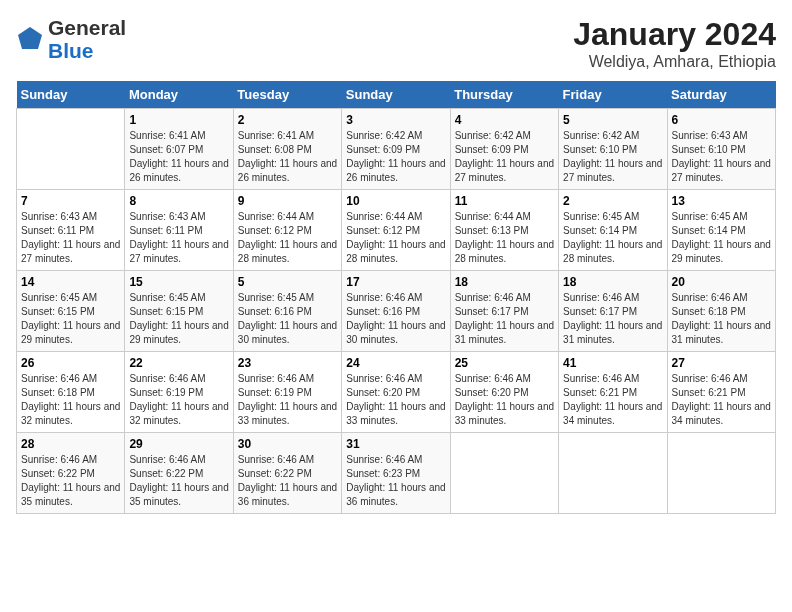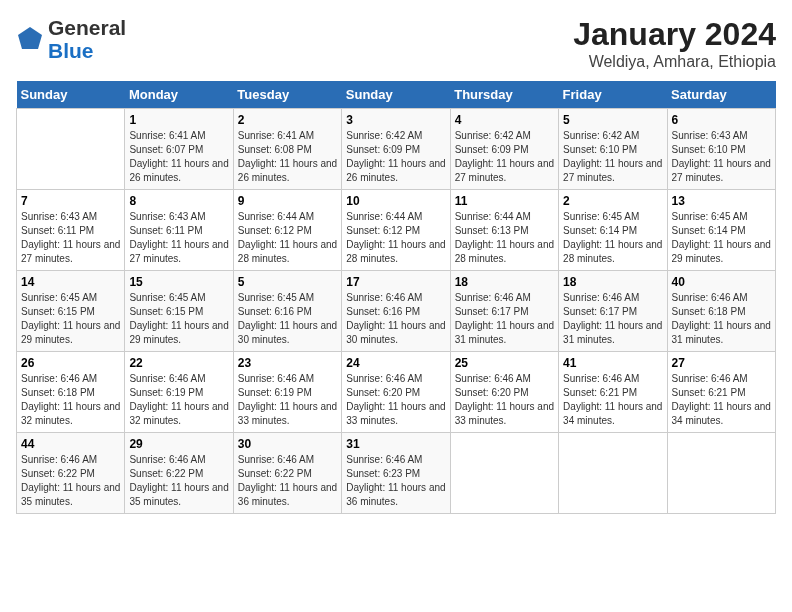--- a/index.html
+++ b/index.html
@@ -195,21 +195,21 @@
         </td>
         <td>
           <div class="day-num">18</div>
           <div class="day-info">Sunrise: 6:46 AM<br>Sunset: 6:17 PM<br>Daylight: 11 hours and 31 minutes.</div>
         </td>
         <td>
           <div class="day-num">18</div>
           <div class="day-info">Sunrise: 6:46 AM<br>Sunset: 6:17 PM<br>Daylight: 11 hours and 31 minutes.</div>
         </td>
         <td>
-          <div class="day-num">40</div>
+          <div class="day-num">20</div>
           <div class="day-info">Sunrise: 6:46 AM<br>Sunset: 6:18 PM<br>Daylight: 11 hours and 31 minutes.</div>
         </td>
       </tr>
       <tr>
         <td>
           <div class="day-num">26</div>
           <div class="day-info">Sunrise: 6:46 AM<br>Sunset: 6:18 PM<br>Daylight: 11 hours and 32 minutes.</div>
         </td>
         <td>
           <div class="day-num">22</div>
@@ -231,21 +231,21 @@
           <div class="day-num">41</div>
           <div class="day-info">Sunrise: 6:46 AM<br>Sunset: 6:21 PM<br>Daylight: 11 hours and 34 minutes.</div>
         </td>
         <td>
           <div class="day-num">27</div>
           <div class="day-info">Sunrise: 6:46 AM<br>Sunset: 6:21 PM<br>Daylight: 11 hours and 34 minutes.</div>
         </td>
       </tr>
       <tr>
         <td>
-          <div class="day-num">44</div>
+          <div class="day-num">28</div>
           <div class="day-info">Sunrise: 6:46 AM<br>Sunset: 6:22 PM<br>Daylight: 11 hours and 35 minutes.</div>
         </td>
         <td>
           <div class="day-num">29</div>
           <div class="day-info">Sunrise: 6:46 AM<br>Sunset: 6:22 PM<br>Daylight: 11 hours and 35 minutes.</div>
         </td>
         <td>
           <div class="day-num">30</div>
           <div class="day-info">Sunrise: 6:46 AM<br>Sunset: 6:22 PM<br>Daylight: 11 hours and 36 minutes.</div>
         </td>

